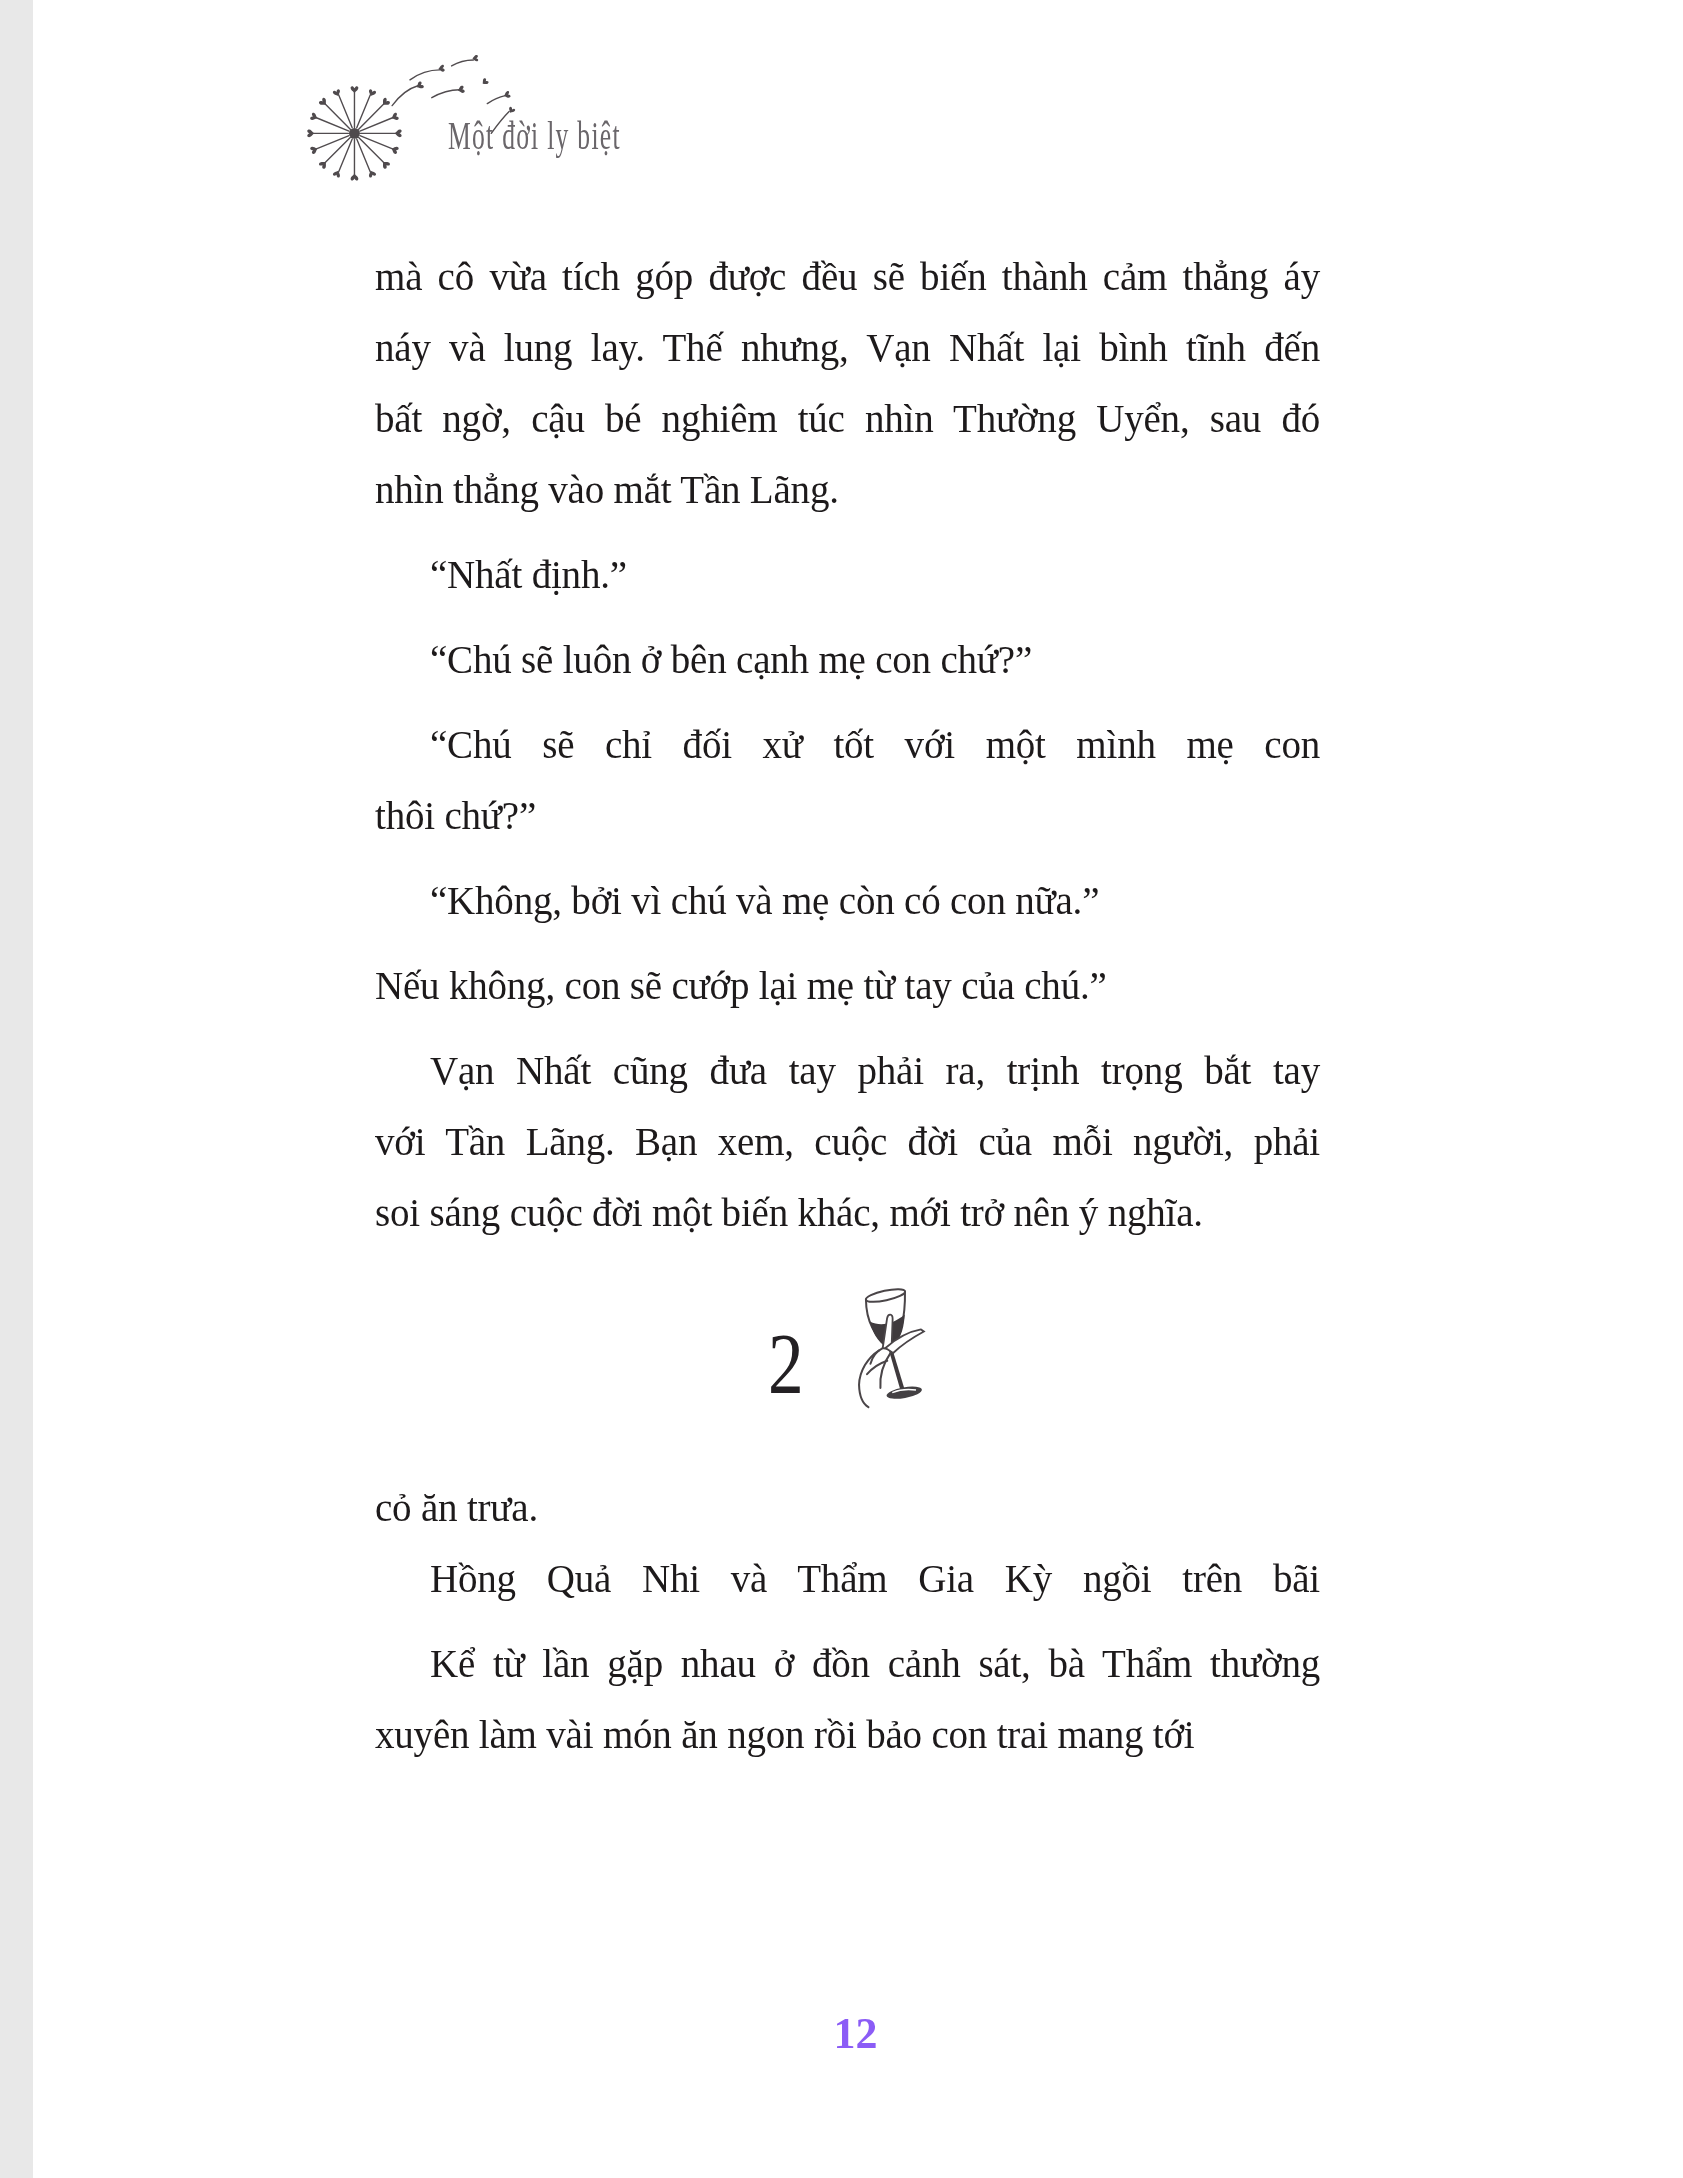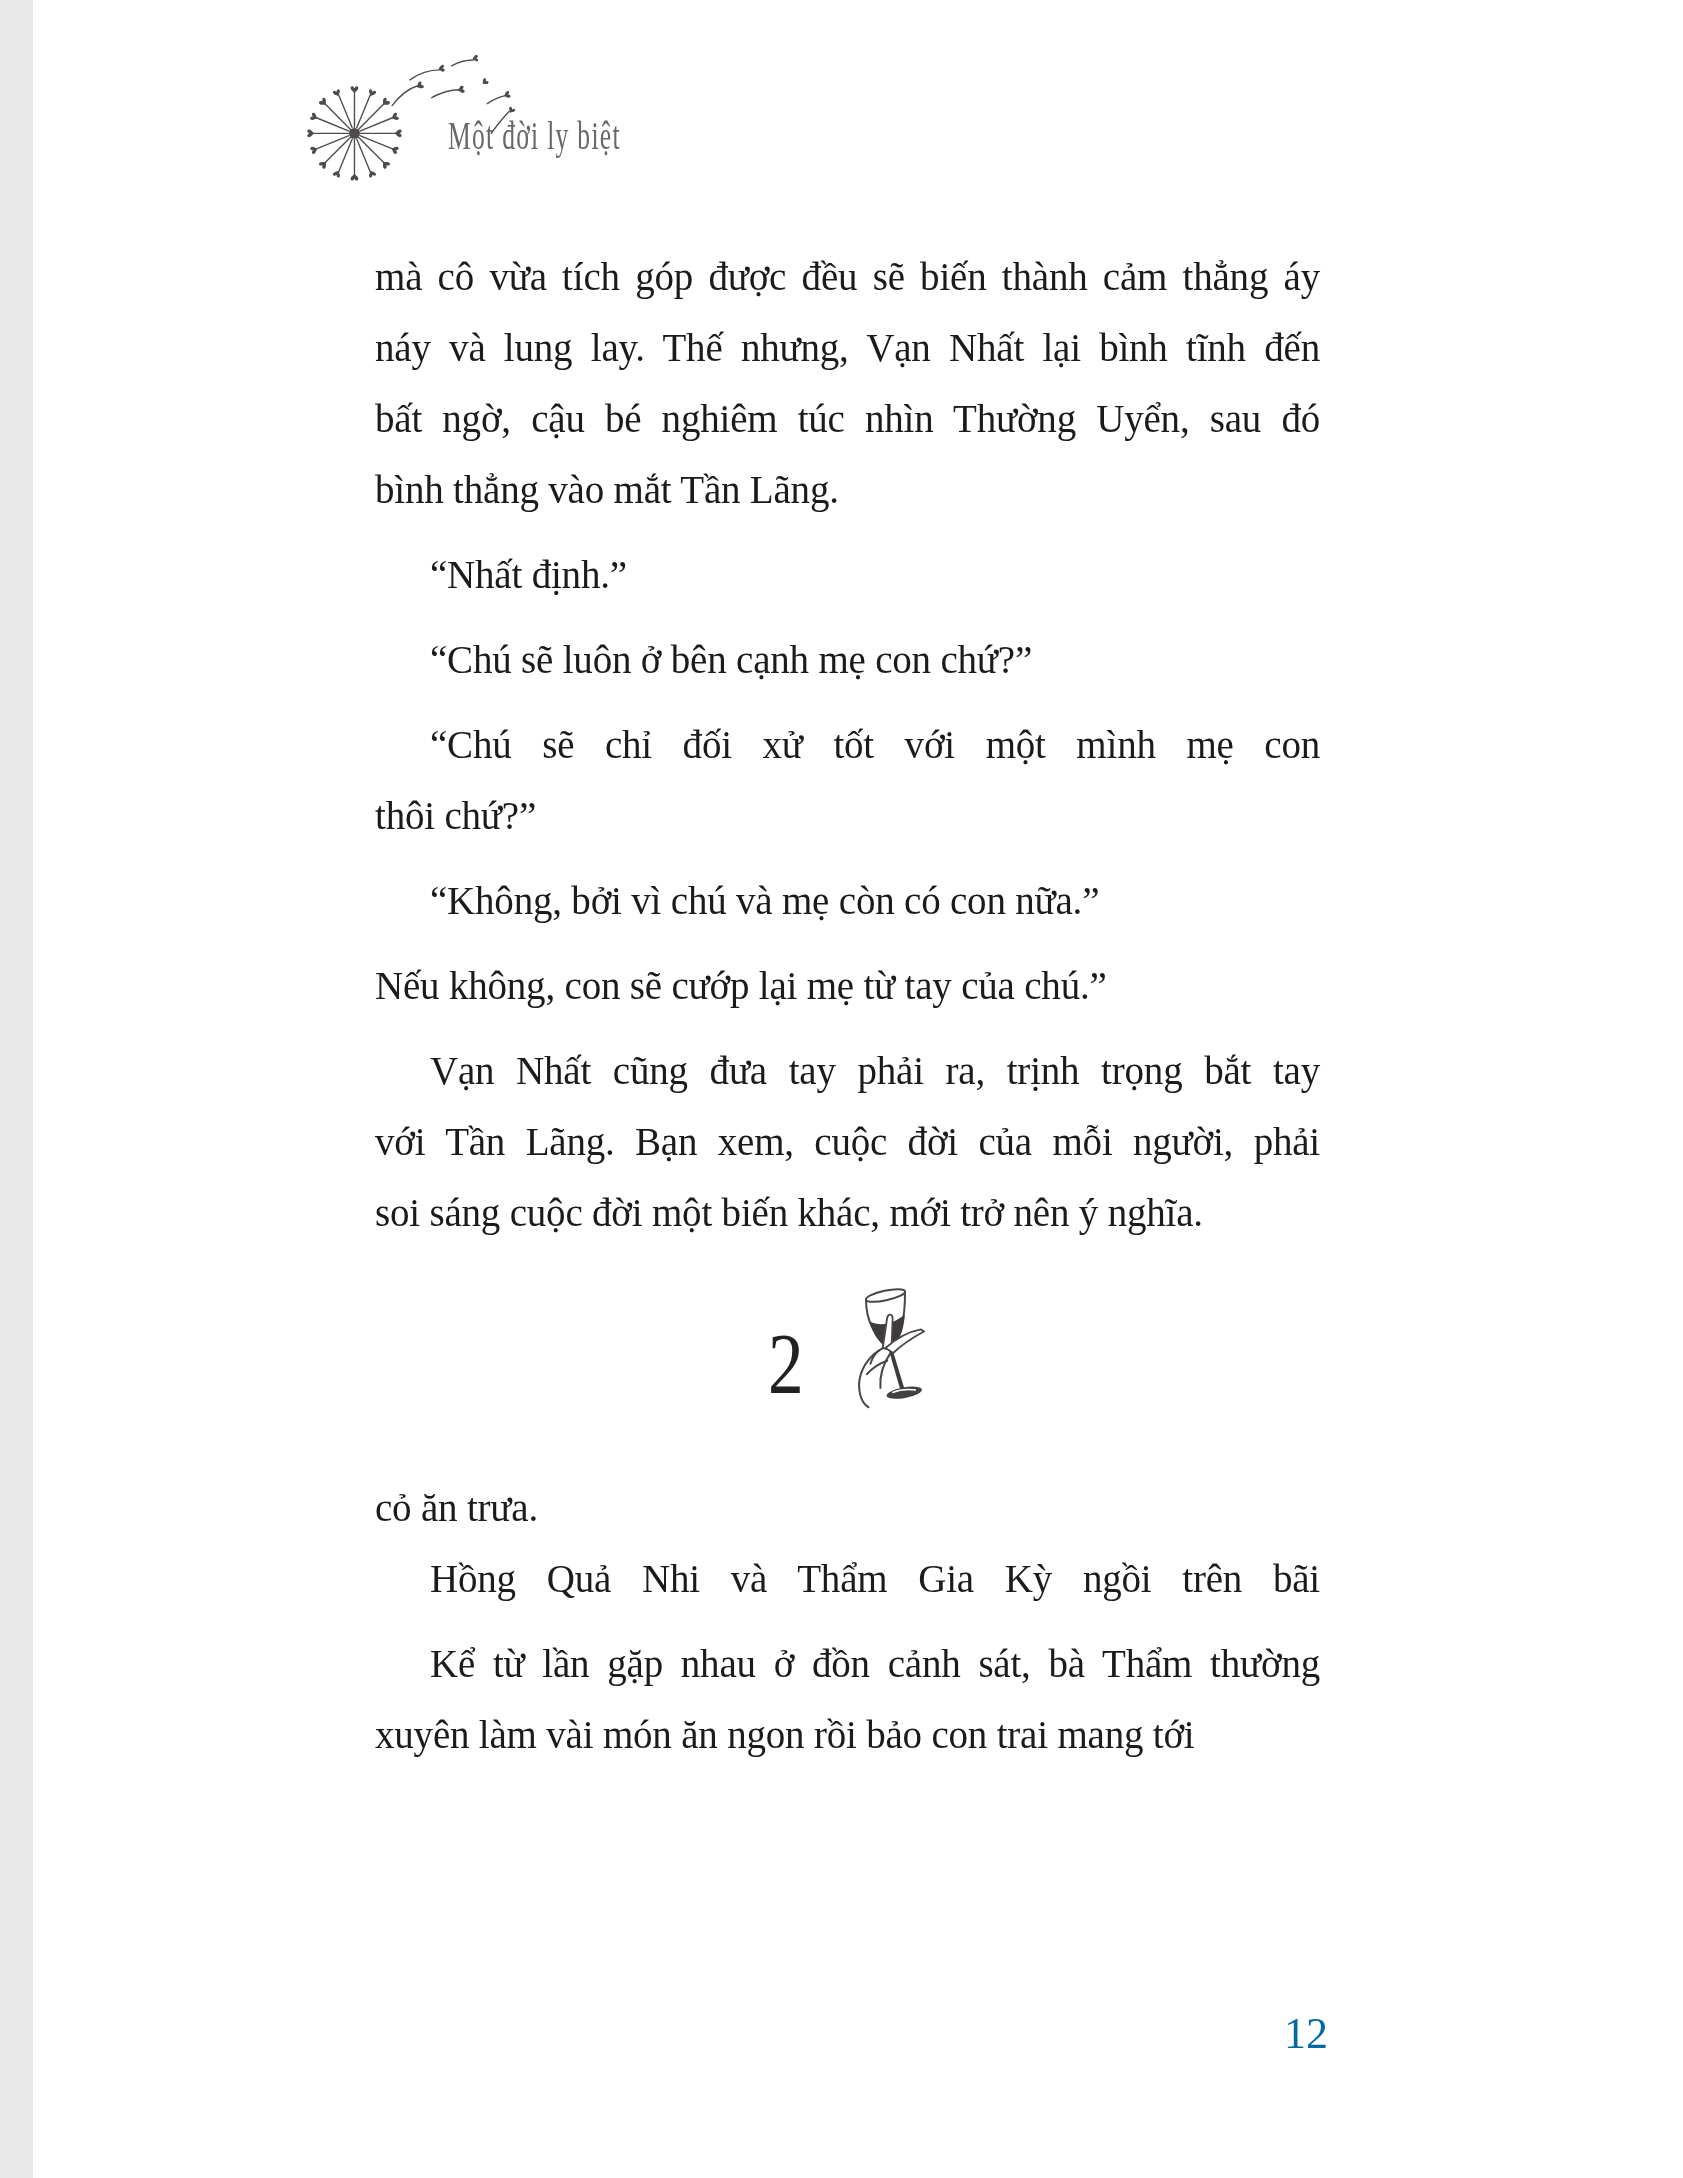--- a/index.html
+++ b/index.html
@@ -28,22 +28,22 @@
     height:149px;margin:14px 0 61px 0;
     display:flex;align-items:flex-end;justify-content:center;gap:22px;
   }
   .break-number{
     font-size:87px;line-height:0.8;color:#232023;margin-bottom:12px;
     transform:scaleX(0.82);transform-origin:center bottom;
   }
   .break-illustration{width:101px;height:149px;flex:0 0 auto;}
   
   .page-number{
-    position:absolute;left:342px;width:945px;top:2008px;text-align:right;
-    font-size:44px;color:#0369a1;transform:translateX(8px);
+    position:absolute;left:342px;width:945px;top:2008px;text-align:center;
+    font-size:44px;color:#8b5cf6;transform:translateX(8px);font-weight:bold;
   }
   .ink-stroke{fill:none;stroke:#514c4f;stroke-width:1.4;stroke-linecap:round;}
   .ink-stroke2{fill:none;stroke:#4a4548;stroke-width:2.2;stroke-linecap:round;}
 </style>
 </head>
 <body>
 
 <div class="page">
 
   <div>
@@ -85,21 +85,21 @@
     </svg>
     <div class="header-title">Một đời ly biệt</div>
   </div>
 
   <div class="body-col">
     <div id="text-before-break">
         <div class="para">
           <div class="line j">mà cô vừa tích góp được đều sẽ biến thành cảm thẳng áy</div>
           <div class="line j">náy và lung lay. Thế nhưng, Vạn Nhất lại bình tĩnh đến</div>
           <div class="line j">bất ngờ, cậu bé nghiêm túc nhìn Thường Uyển, sau đó</div>
-          <div class="line">bình thẳng vào mắt Tần Lãng.</div>
+          <div class="line">nhìn thẳng vào mắt Tần Lãng.</div>
         </div>
         <div class="para">
           <div class="line ind">“Nhất định.”</div>
         </div>
         <div class="para">
           <div class="line ind">“Chú sẽ luôn ở bên cạnh mẹ con chứ?”</div>
         </div>
         <div class="para">
           <div class="line j ind">“Chú sẽ chỉ đối xử tốt với một mình mẹ con</div>
           <div class="line">thôi chứ?”</div>

